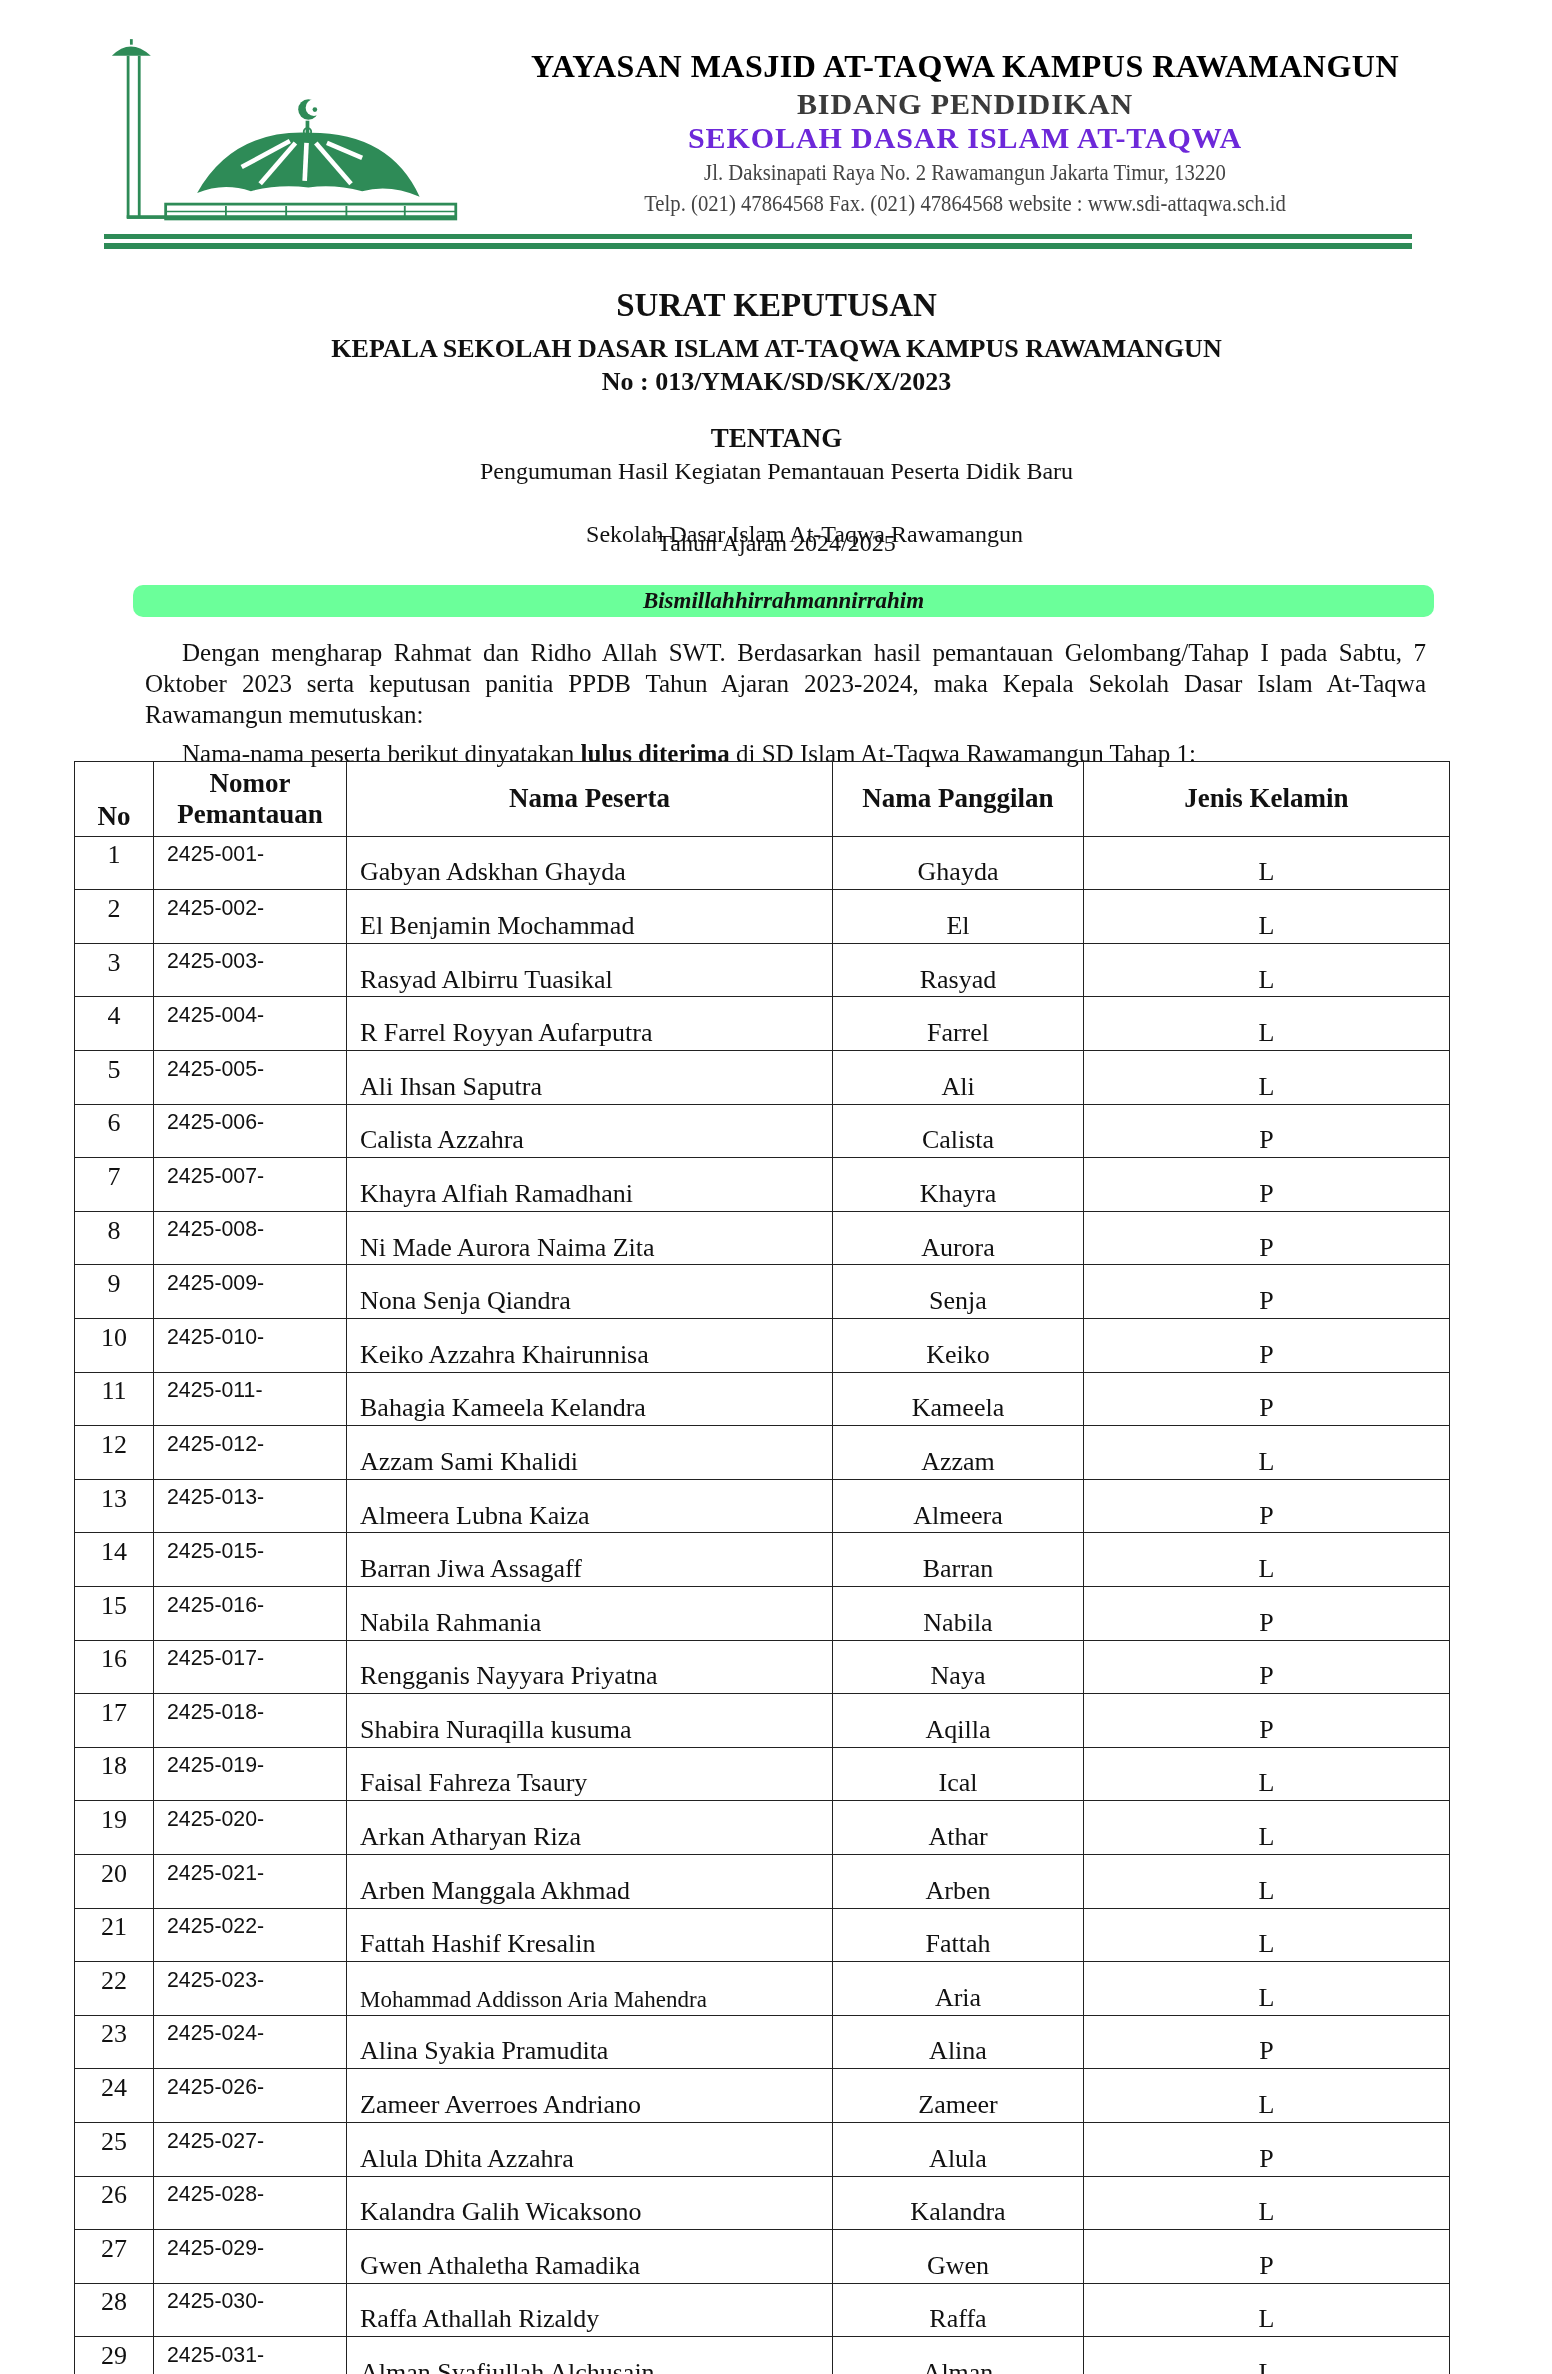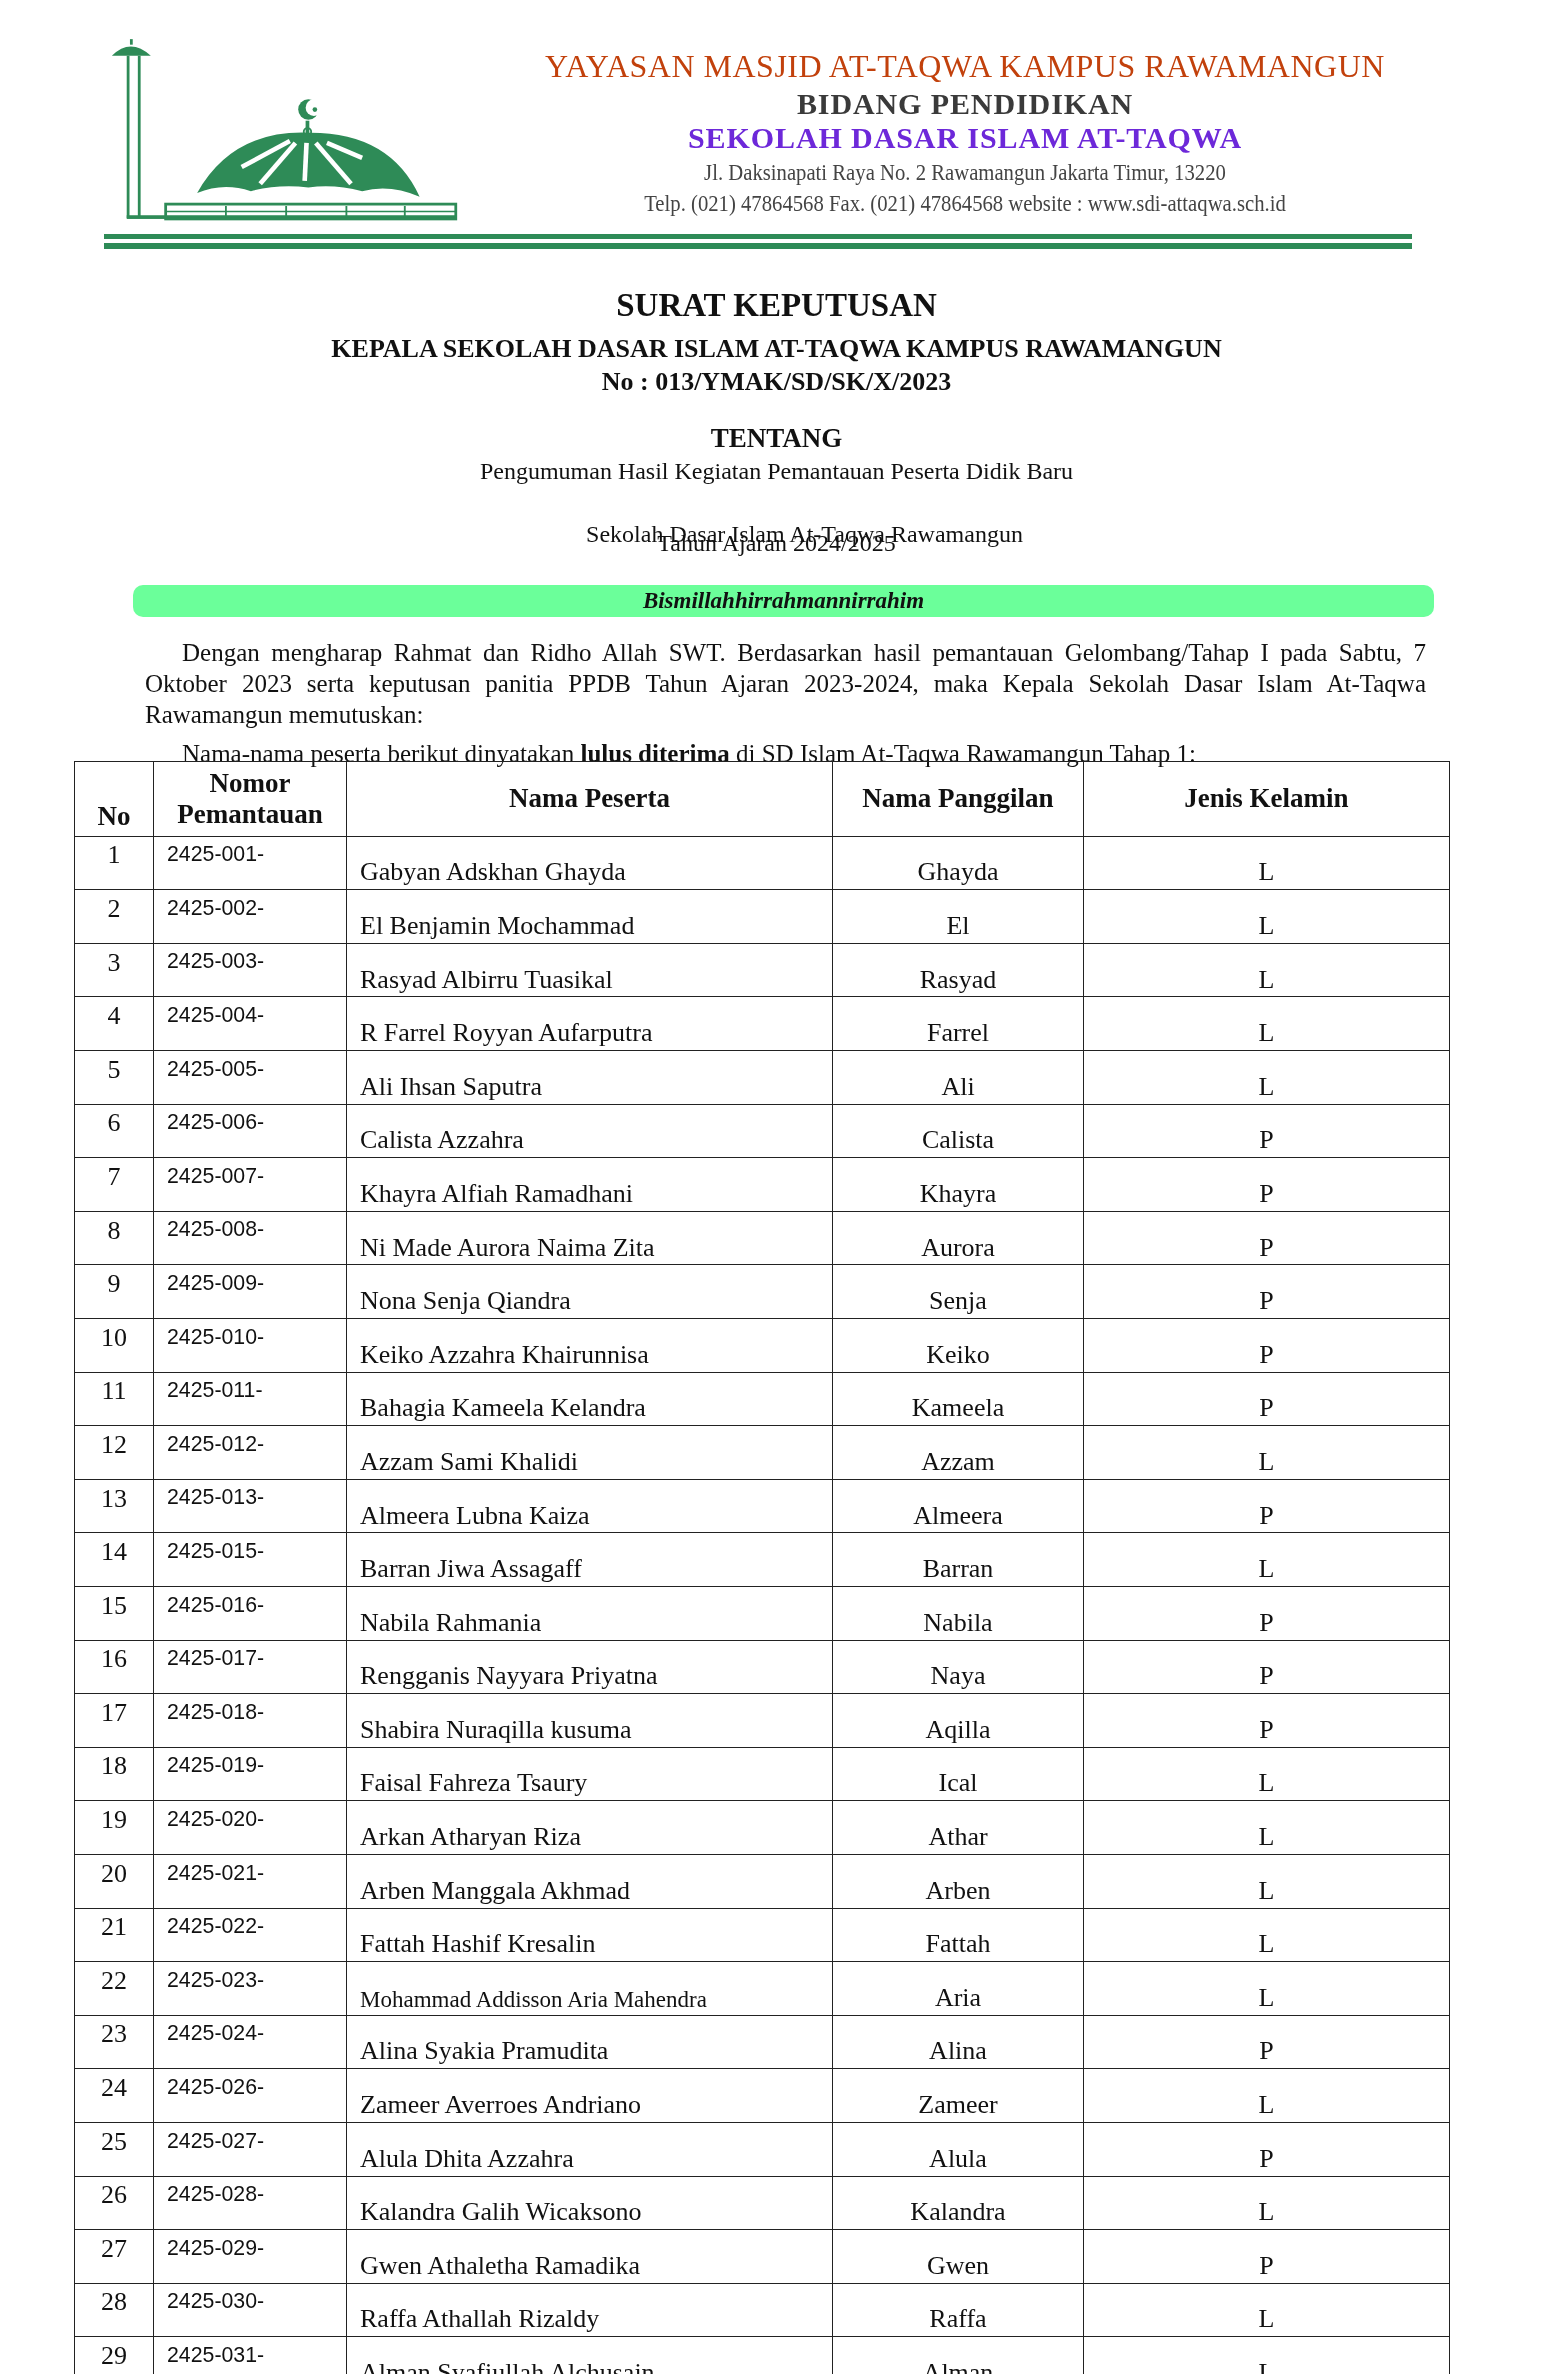--- a/index.html
+++ b/index.html
@@ -5,21 +5,21 @@
     html, body { margin: 0; padding: 0; background: #ffffff; }
     body {
       width: 1553px; height: 2375px; position: relative; overflow: hidden;
       font-family: "Liberation Serif", "DejaVu Serif", serif; color: #111;
     }
     .abs { position: absolute; }
 
     
     #logo { left: 93px; top: 28px; width: 390px; height: 241px; }
     .lh-line { position: absolute; left: 501px; width: 928px; text-align: center; white-space: nowrap; }
-    #lh-foundation { top: 48px; font-size: 32px; font-weight: normal; color: #c2410c; letter-spacing: 0.5px; font-family: "Liberation Serif", serif; }
+    #lh-foundation { top: 48px; font-size: 32px; font-weight: bold; color: #000000; letter-spacing: 0.5px; font-family: "Liberation Serif", serif; }
     #lh-division { top: 87px; font-size: 30px; font-weight: bold; color: #3a3a3a; letter-spacing: 0.9px; }
     #lh-school { top: 121px; font-size: 30px; font-weight: bold; color: #6d28d9; letter-spacing: 0.9px; }
     #lh-address { top: 160px; font-size: 23px; color: #444; transform: scaleX(0.9); }
     #lh-contact { top: 191px; font-size: 23px; color: #444; transform: scaleX(0.9); }
     .rule { position: absolute; left: 104px; width: 1308px; height: 4.6px; background: #2e8b57; }
     #rule-1 { top: 234px; }
     #rule-2 { top: 243px; height: 5.6px; }
 
     
     .center { position: absolute; left: 0; width: 1553px; text-align: center; white-space: nowrap; }

